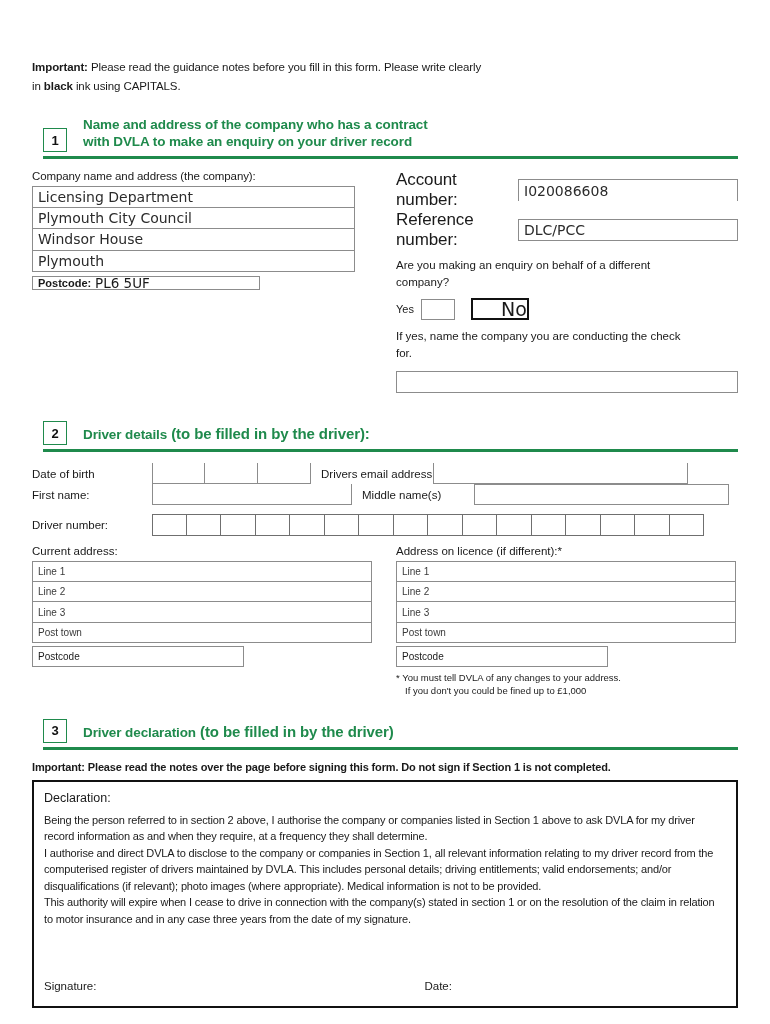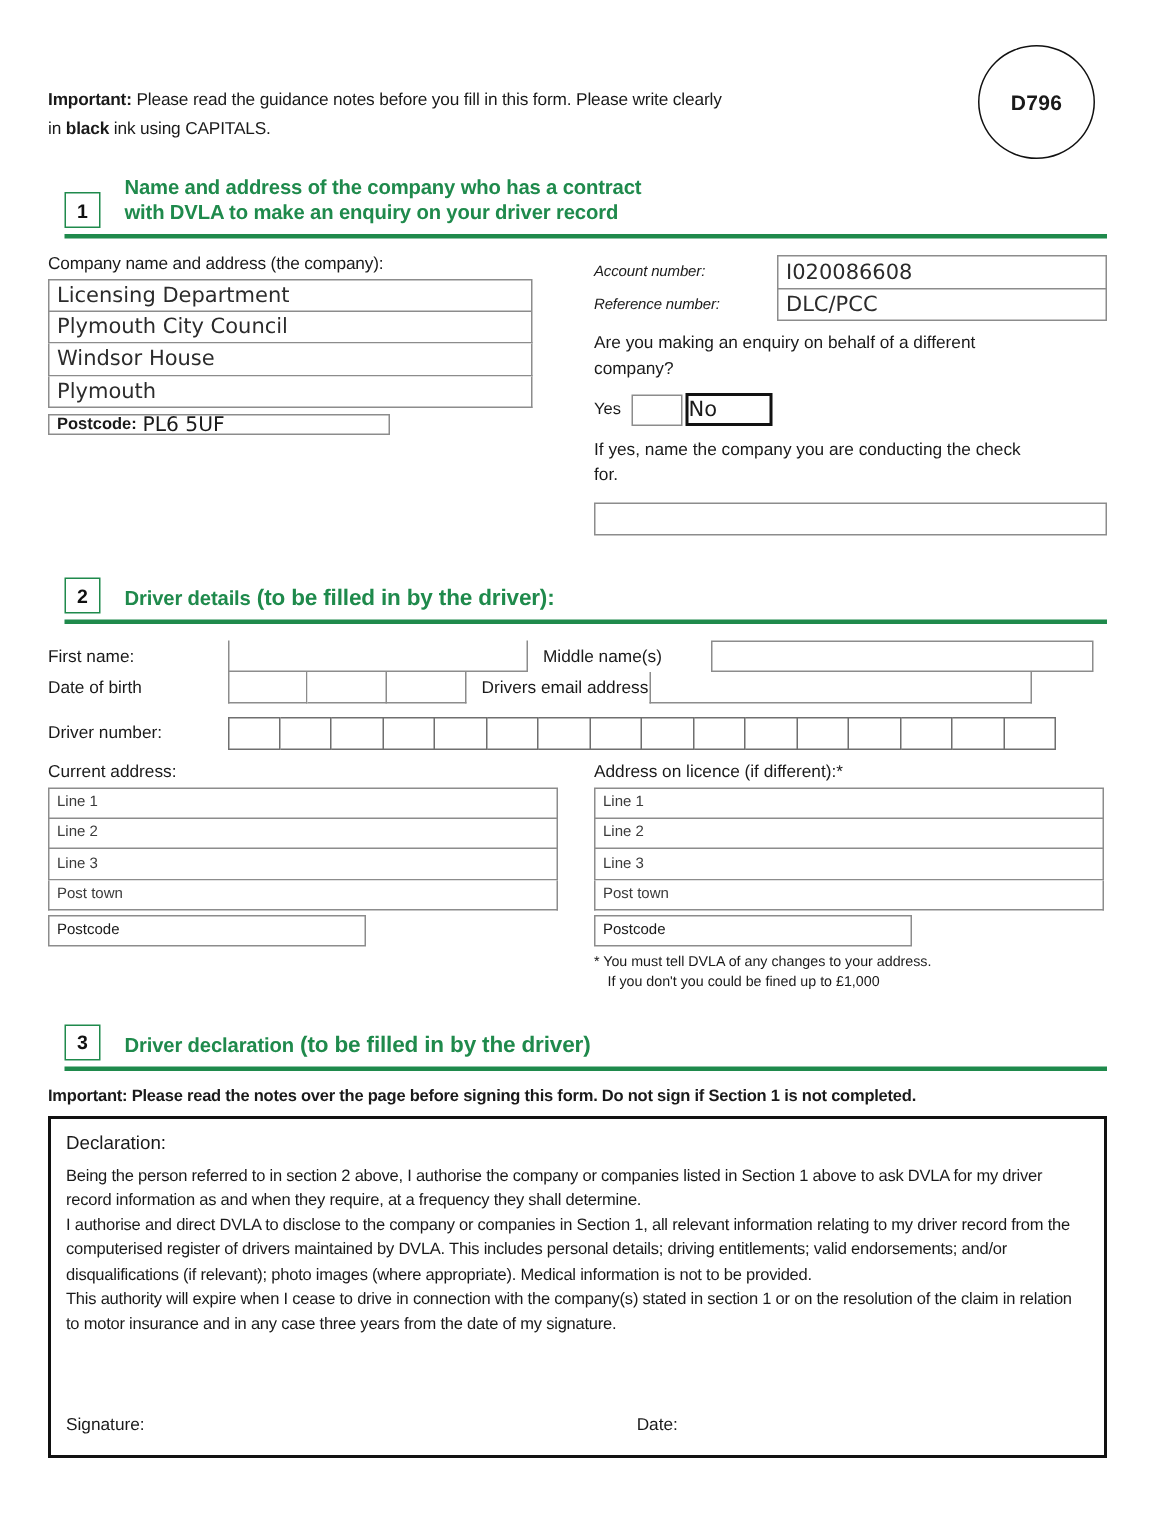--- a/index.html
+++ b/index.html
@@ -154,21 +154,21 @@
   .postcode-box .pc-lbl {
     position: absolute; left: 5px; top: 50%; transform: translateY(-50%);
     font-size: 11px; font-weight: bold;
   }
   .postcode-box .pc-val {
     position: absolute; left: 62px; top: 50%; transform: translateY(-50%);
     font-size: 13.5px; font-family: "DejaVu Sans", sans-serif;
   }
 
   .acct-row { display: flex; align-items: center; }
-  .acct-row .lbl { width: 122px; flex: none; font-size: 10px; font-style: italic; }
+  .acct-row .lbl { width: 122px; flex: none; font-size: 17px; }
   .acct-row .fbox { flex: 1; height: 22px; border-bottom: none; }
   .acct-row.last .fbox { border-bottom: 1px solid #8c8c8c; }
   .acct-row .fbox .val { font-size: 14px; }
 
   .q-text {
     font-size: 11.5px;
     line-height: 17px;
     margin-top: 7px;
     width: 300px;
   }
@@ -180,23 +180,23 @@
   .yesno .yl { font-size: 11px; margin-right: 7px; }
   .yes-box {
     width: 34px; height: 21px;
     border: 1px solid #8c8c8c;
     box-sizing: border-box;
   }
   .no-box {
     width: 58px; height: 22px;
     border: 2.5px solid #111;
     box-sizing: border-box;
-    margin-left: 2px;
-    display: flex; align-items: center; justify-content: flex-start;
-    font-size: 14px;
+    margin-left: 16px;
+    display: flex; align-items: center; justify-content: flex-end;
+    font-size: 19px;
     font-family: "DejaVu Sans", sans-serif;
   }
   .ifyes {
     font-size: 11.5px;
     line-height: 17px;
     margin-top: 8px;
     width: 300px;
   }
   .company-input {
     margin-top: 9px;
@@ -281,23 +281,20 @@
     font-size: 11.5px;
   }
   .sig-row .date-lbl { margin-left: 328px; }
 </style>
 </head>
 <body>
 
 <div class="page">
 
   <div class="hdr">
-    <div class="form-code">
-      <span>D796</span>
-    </div>
     <div class="important-note">
       <b>Important:</b><span> Please read the guidance notes before you fill in this form. Please write clearly</span><br>
       <span>in </span><b>black</b><span> ink using CAPITALS.</span>
     </div>
   </div>
 
   <div class="section">
     <div class="sec-head">
       <div class="sec-num">1</div>
       <div class="sec-title">
@@ -367,43 +364,43 @@
       <div class="sec-title">
         <span>Driver details</span><span class="sub"> (to be filled in by the driver):</span>
       </div>
     </div>
     <div class="sec-rule"></div>
 
     <div class="s2-body">
 
 
       <div class="row">
+        <span class="lbl-w">Date of birth</span>
+        <div class="fbox dob-cell first">
+            <span class="val"></span>
+          </div>
+        <div class="fbox dob-cell" style="border-left:none">
+            <span class="val"></span>
+          </div>
+        <div class="fbox dob-cell" style="border-left:none">
+            <span class="val"></span>
+          </div>
+        <span class="email-lbl">Drivers email address</span>
+        <div class="fbox email-box">
+            <span class="val"></span>
+          </div>
+      </div>
+
+      <div class="row">
         <span class="lbl-w">First name:</span>
         <div class="fbox first-box">
             <span class="val"></span>
           </div>
         <span class="mid-lbl">Middle name(s)</span>
         <div class="fbox mid-box">
-            <span class="val"></span>
-          </div>
-      </div>
-
-      <div class="row">
-        <span class="lbl-w">Date of birth</span>
-        <div class="fbox dob-cell first">
-            <span class="val"></span>
-          </div>
-        <div class="fbox dob-cell" style="border-left:none">
-            <span class="val"></span>
-          </div>
-        <div class="fbox dob-cell" style="border-left:none">
-            <span class="val"></span>
-          </div>
-        <span class="email-lbl">Drivers email address</span>
-        <div class="fbox email-box">
             <span class="val"></span>
           </div>
       </div>
 
       <div class="row" style="margin-top:9px">
         <span class="lbl-w">Driver number:</span>
         <div class="dnum-wrap">
           <div class="dnum-cell f"></div>
           <div class="dnum-cell"></div>
           <div class="dnum-cell"></div>

